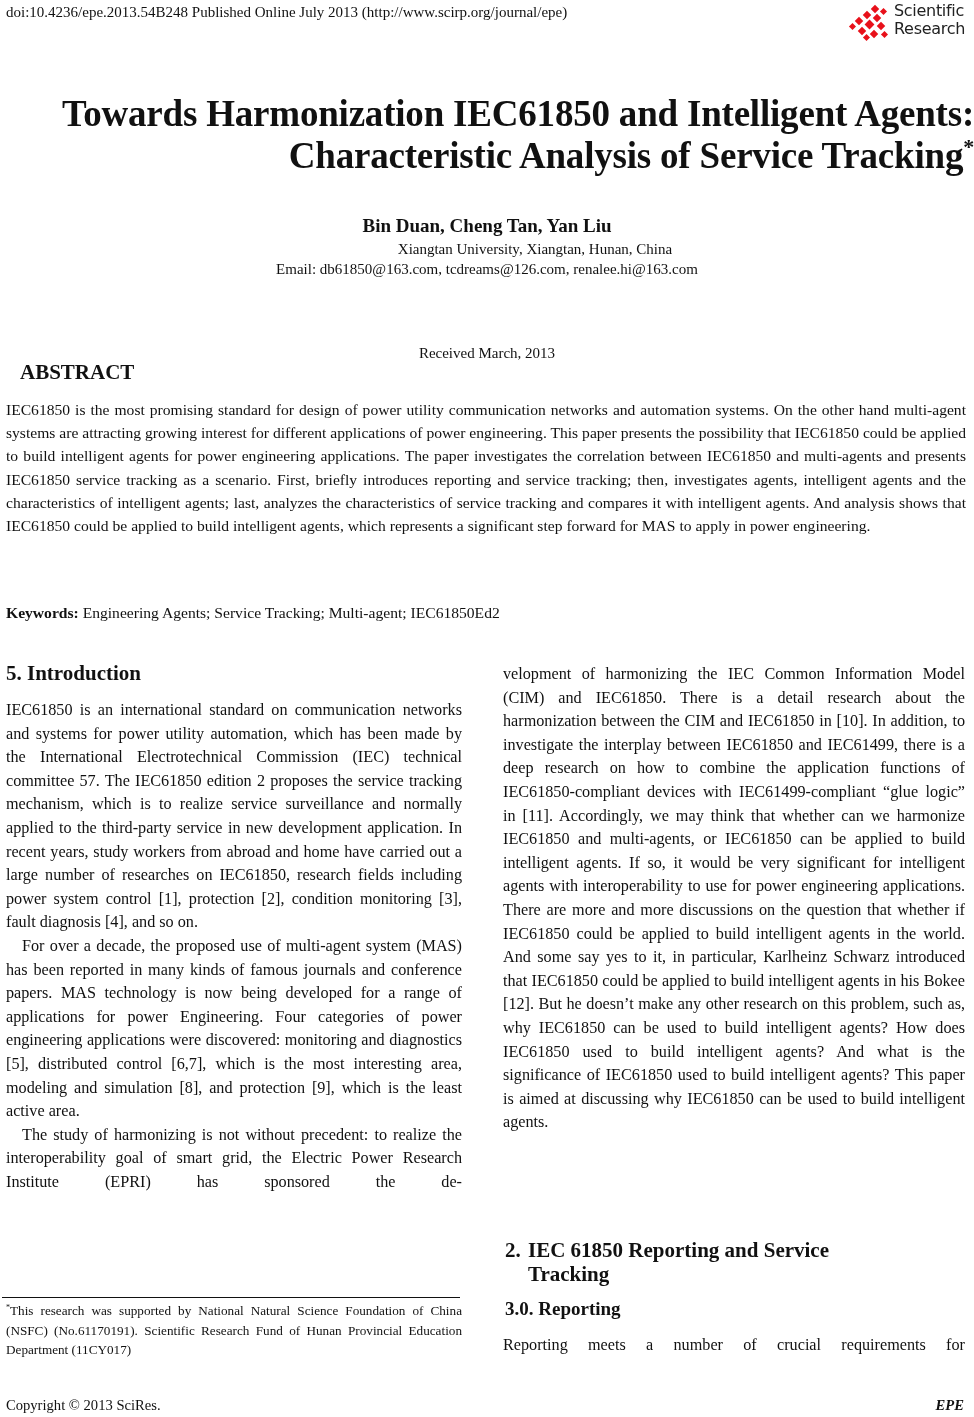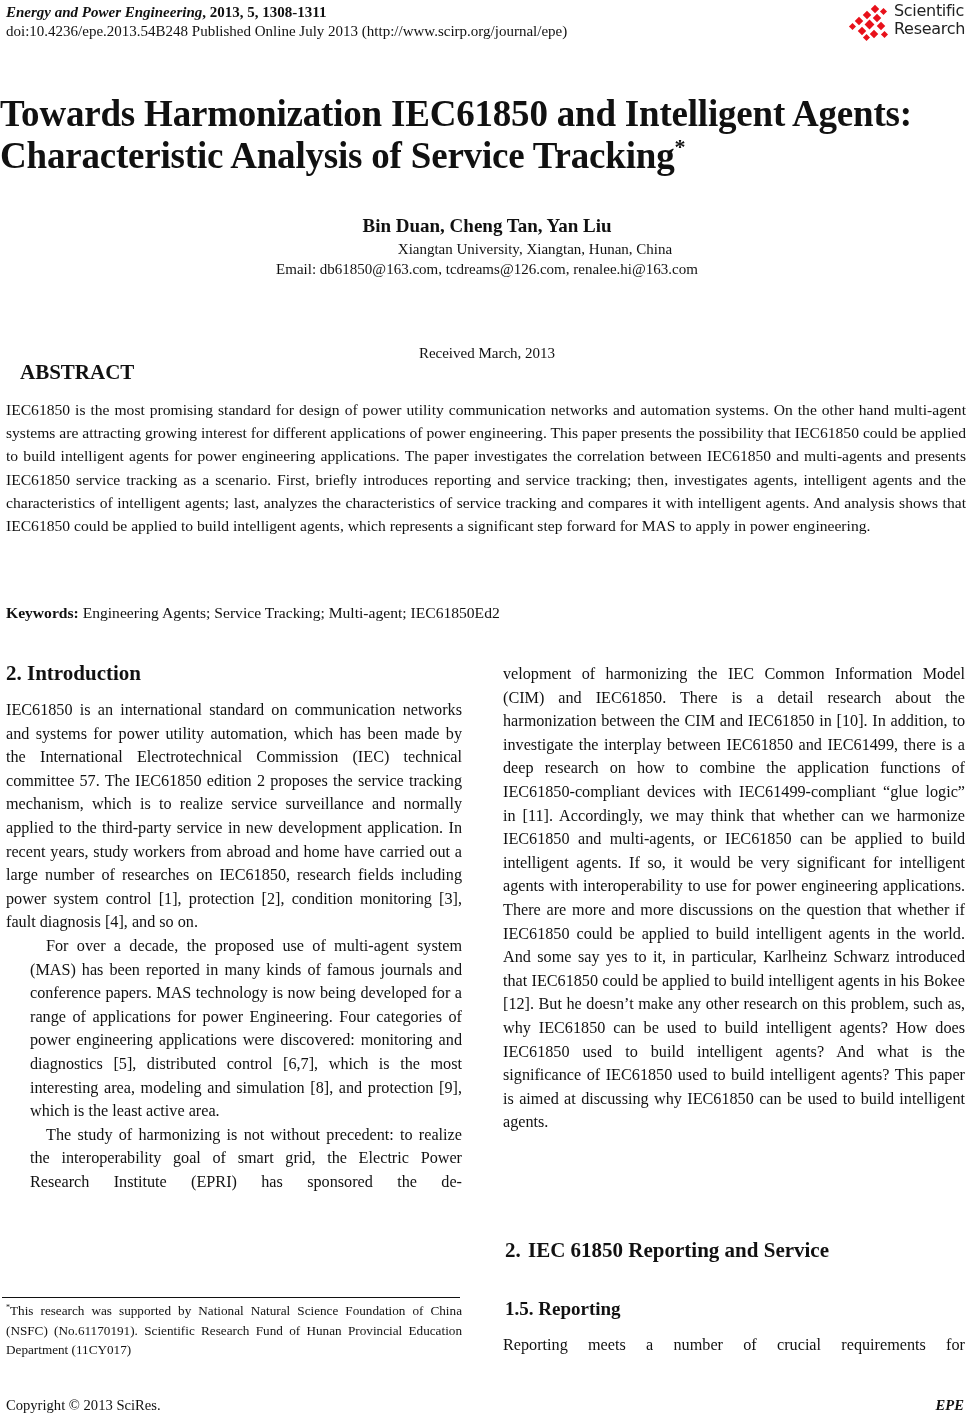--- a/index.html
+++ b/index.html
@@ -8,62 +8,59 @@
 
   .journal-header { position: absolute; left: 6px; top: 3px; font-size: 15px; line-height: 19px; }
   .journal-name { font-weight: bold; }
   .journal-name i { font-style: italic; }
   .doi-line { font-size: 15px; }
 
   .logo { position: absolute; left: 848px; top: 2px; width: 124px; height: 40px; }
   .logo-mark { position: absolute; left: 0; top: 2px; width: 44px; height: 38px; }
   .logo-text { position: absolute; left: 46px; top: 0; font-family: "DejaVu Sans", "Liberation Sans", sans-serif; font-size: 16px; line-height: 18px; color: #222; letter-spacing: -0.3px; }
 
-  .title { position: absolute; left: 0; top: 93px; width: 974px; text-align: left; font-weight: bold; font-size: 37px; line-height: 42px; letter-spacing: -0.2px; }
+  .title { position: absolute; left: 0; top: 93px; width: 974px; text-align: right; font-weight: bold; font-size: 37px; line-height: 42px; letter-spacing: -0.2px; }
   .title sup { font-size: 22px; vertical-align: 14px; line-height: 0; }
 
   .authors { position: absolute; left: 0; top: 215px; width: 974px; text-align: center; font-weight: bold; font-size: 19px; line-height: 22px; }
   .affiliation { position: absolute; left: 0; top: 240px; width: 974px; text-align: center; font-size: 15px; line-height: 19px; margin-left: 48px; }
   .email { position: absolute; left: 0; top: 260px; width: 974px; text-align: center; font-size: 15px; line-height: 19px; }
   .received { position: absolute; left: 0; top: 302px; width: 974px; text-align: center; font-size: 15px; line-height: 19px; margin-top: 42px; }
 
   .abstract-heading { position: absolute; left: 20px; top: 360px; font-weight: bold; font-size: 21px; line-height: 24px; }
   .abstract-body { position: absolute; left: 6px; top: 398px; width: 960px; font-size: 15.6px; line-height: 23.2px; text-align: justify; }
 
   .keywords { position: absolute; left: 6px; top: 603px; font-size: 15.6px; line-height: 20px; }
   .keywords b { font-weight: bold; }
 
   .col { position: absolute; font-size: 16.2px; line-height: 23.6px; text-align: justify; hyphens: none; }
   .col-left { left: 6px; top: 699px; width: 456px; }
   .col-right { left: 503px; top: 663px; width: 462px; }
   .col p { margin: 0; }
-  .col p.indent { text-indent: 16px; margin-left: 24px; }
+  .col p.indent { text-indent: 16px; }
 
   .section-heading { position: absolute; font-weight: bold; font-size: 21px; line-height: 24px; }
   .sec1 { left: 6px; top: 661px; }
   .sec2 { left: 505px; top: 1238px; width: 420px; line-height: 24px; }
   .sec2 .num { display: inline-block; width: 23px; }
   .sec2 .cont { display: block; padding-left: 23px; }
   .subsec { position: absolute; left: 505px; top: 1298px; font-weight: bold; font-size: 19px; line-height: 22px; }
   .subsec-body { position: absolute; left: 503px; top: 1334px; width: 462px; font-size: 16.2px; line-height: 22px; text-align: justify; text-align-last: justify; }
 
   .footnote-rule { position: absolute; left: 2px; top: 1297px; width: 458px; height: 1px; background: #111; }
   .footnote { position: absolute; left: 6px; top: 1301px; width: 456px; font-size: 13.2px; line-height: 19.5px; text-align: justify; }
   .footnote sup { font-size: 8px; vertical-align: 5px; line-height: 0; }
 
   .footer-left { position: absolute; left: 6px; top: 1397px; font-size: 14.6px; line-height: 17px; }
   .footer-right { position: absolute; right: 10px; top: 1397px; font-size: 14.6px; line-height: 17px; font-weight: bold; font-style: italic; }
 </style>
 </head>
 <body>
 
 <div class="journal-header">
-  <div>
-    <span class="journal-name"><i>Energy and Power Engineering</i><span>, 2013, 5, 1308-1311</span></span>
-  </div>
   <div class="doi-line">doi:10.4236/epe.2013.54B248 Published Online July 2013 (http://www.scirp.org/journal/epe)</div>
 </div>
 
 <div class="logo">
   <svg class="logo-mark" viewBox="0 0 44 38" width="44" height="38">
     <g fill="#e8101a">
       <rect x="24" y="2" width="6" height="6" transform="rotate(45 27 5)"></rect>
       <rect x="33" y="5" width="5" height="5" transform="rotate(45 35.5 7.5)"></rect>
       <rect x="16" y="8" width="6" height="6" transform="rotate(45 19 11)"></rect>
       <rect x="26" y="11" width="6" height="6" transform="rotate(45 29 14)"></rect>
@@ -93,38 +90,39 @@
 <div class="email">Email: db61850@163.com, tcdreams@126.com, renalee.hi@163.com</div>
 <div class="received">Received March, 2013</div>
 
 <h2 class="abstract-heading">ABSTRACT</h2>
 <p class="abstract-body">IEC61850 is the most promising standard for design of power utility communication networks and automation systems. On the other hand multi-agent systems are attracting growing interest for different applications of power engineering. This paper presents the possibility that IEC61850 could be applied to build intelligent agents for power engineering applications. The paper investigates the correlation between IEC61850 and multi-agents and presents IEC61850 service tracking as a scenario. First, briefly introduces reporting and service tracking; then, investigates agents, intelligent agents and the characteristics of intelligent agents; last, analyzes the characteristics of service tracking and compares it with intelligent agents. And analysis shows that IEC61850 could be applied to build intelligent agents, which represents a significant step forward for MAS to apply in power engineering.</p>
 
 <div class="keywords">
   <b>Keywords:</b><span> Engineering Agents; Service Tracking; Multi-agent; IEC61850Ed2</span>
 </div>
 
-<h2 class="section-heading sec1">2. Introduction</h2>
+<h2 class="section-heading sec1">5. Introduction</h2>
 
 <div class="col col-left">
   <p>IEC61850 is an international standard on communication networks and systems for power utility automation, which has been made by the International Electrotechnical Commission (IEC) technical committee 57. The IEC61850 edition 2 proposes the service tracking mechanism, which is to realize service surveillance and normally applied to the third-party service in new development application. In recent years, study workers from abroad and home have carried out a large number of researches on IEC61850, research fields including power system control [1], protection [2], condition monitoring [3], fault diagnosis [4], and so on.</p>
   <p class="indent">For over a decade, the proposed use of multi-agent system (MAS) has been reported in many kinds of famous journals and conference papers. MAS technology is now being developed for a range of applications for power Engineering. Four categories of power engineering applications were discovered: monitoring and diagnostics [5], distributed control [6,7], which is the most interesting area, modeling and simulation [8], and protection [9], which is the least active area.</p>
   <p class="indent" style="text-align-last: justify;">The study of harmonizing is not without precedent: to realize the interoperability goal of smart grid, the Electric Power Research Institute (EPRI) has sponsored the de-</p>
 </div>
 
 <div class="footnote-rule"></div>
 <div class="footnote">
   <sup>*</sup><span>This research was supported by National Natural Science Foundation of China (NSFC) (No.61170191). Scientific Research Fund of Hunan Provincial Education Department (11CY017)</span>
 </div>
 
 <div class="col col-right">
   <p>velopment of harmonizing the IEC Common Information Model (CIM) and IEC61850. There is a detail research about the harmonization between the CIM and IEC61850 in [10]. In addition, to investigate the interplay between IEC61850 and IEC61499, there is a deep research on how to combine the application functions of IEC61850-compliant devices with IEC61499-compliant “glue logic” in [11]. Accordingly, we may think that whether can we harmonize IEC61850 and multi-agents, or IEC61850 can be applied to build intelligent agents. If so, it would be very significant for intelligent agents with interoperability to use for power engineering applications. There are more and more discussions on the question that whether if IEC61850 could be applied to build intelligent agents in the world. And some say yes to it, in particular, Karlheinz Schwarz introduced that IEC61850 could be applied to build intelligent agents in his Bokee [12]. But he doesn’t make any other research on this problem, such as, why IEC61850 can be used to build intelligent agents? How does IEC61850 used to build intelligent agents? And what is the significance of IEC61850 used to build intelligent agents? This paper is aimed at discussing why IEC61850 can be used to build intelligent agents.</p>
 </div>
 
 <h2 class="section-heading sec2">
   <span class="num">2.</span><span>IEC 61850 Reporting and Service</span>
+  <span class="cont">Tracking</span>
 </h2>
 
-<h3 class="subsec">1.5. Reporting</h3>
+<h3 class="subsec">3.0. Reporting</h3>
 <p class="subsec-body">Reporting meets a number of crucial requirements for</p>
 
 <div class="footer-left">Copyright © 2013 SciRes.</div>
 <div class="footer-right">EPE</div>
 
 </body></html>

